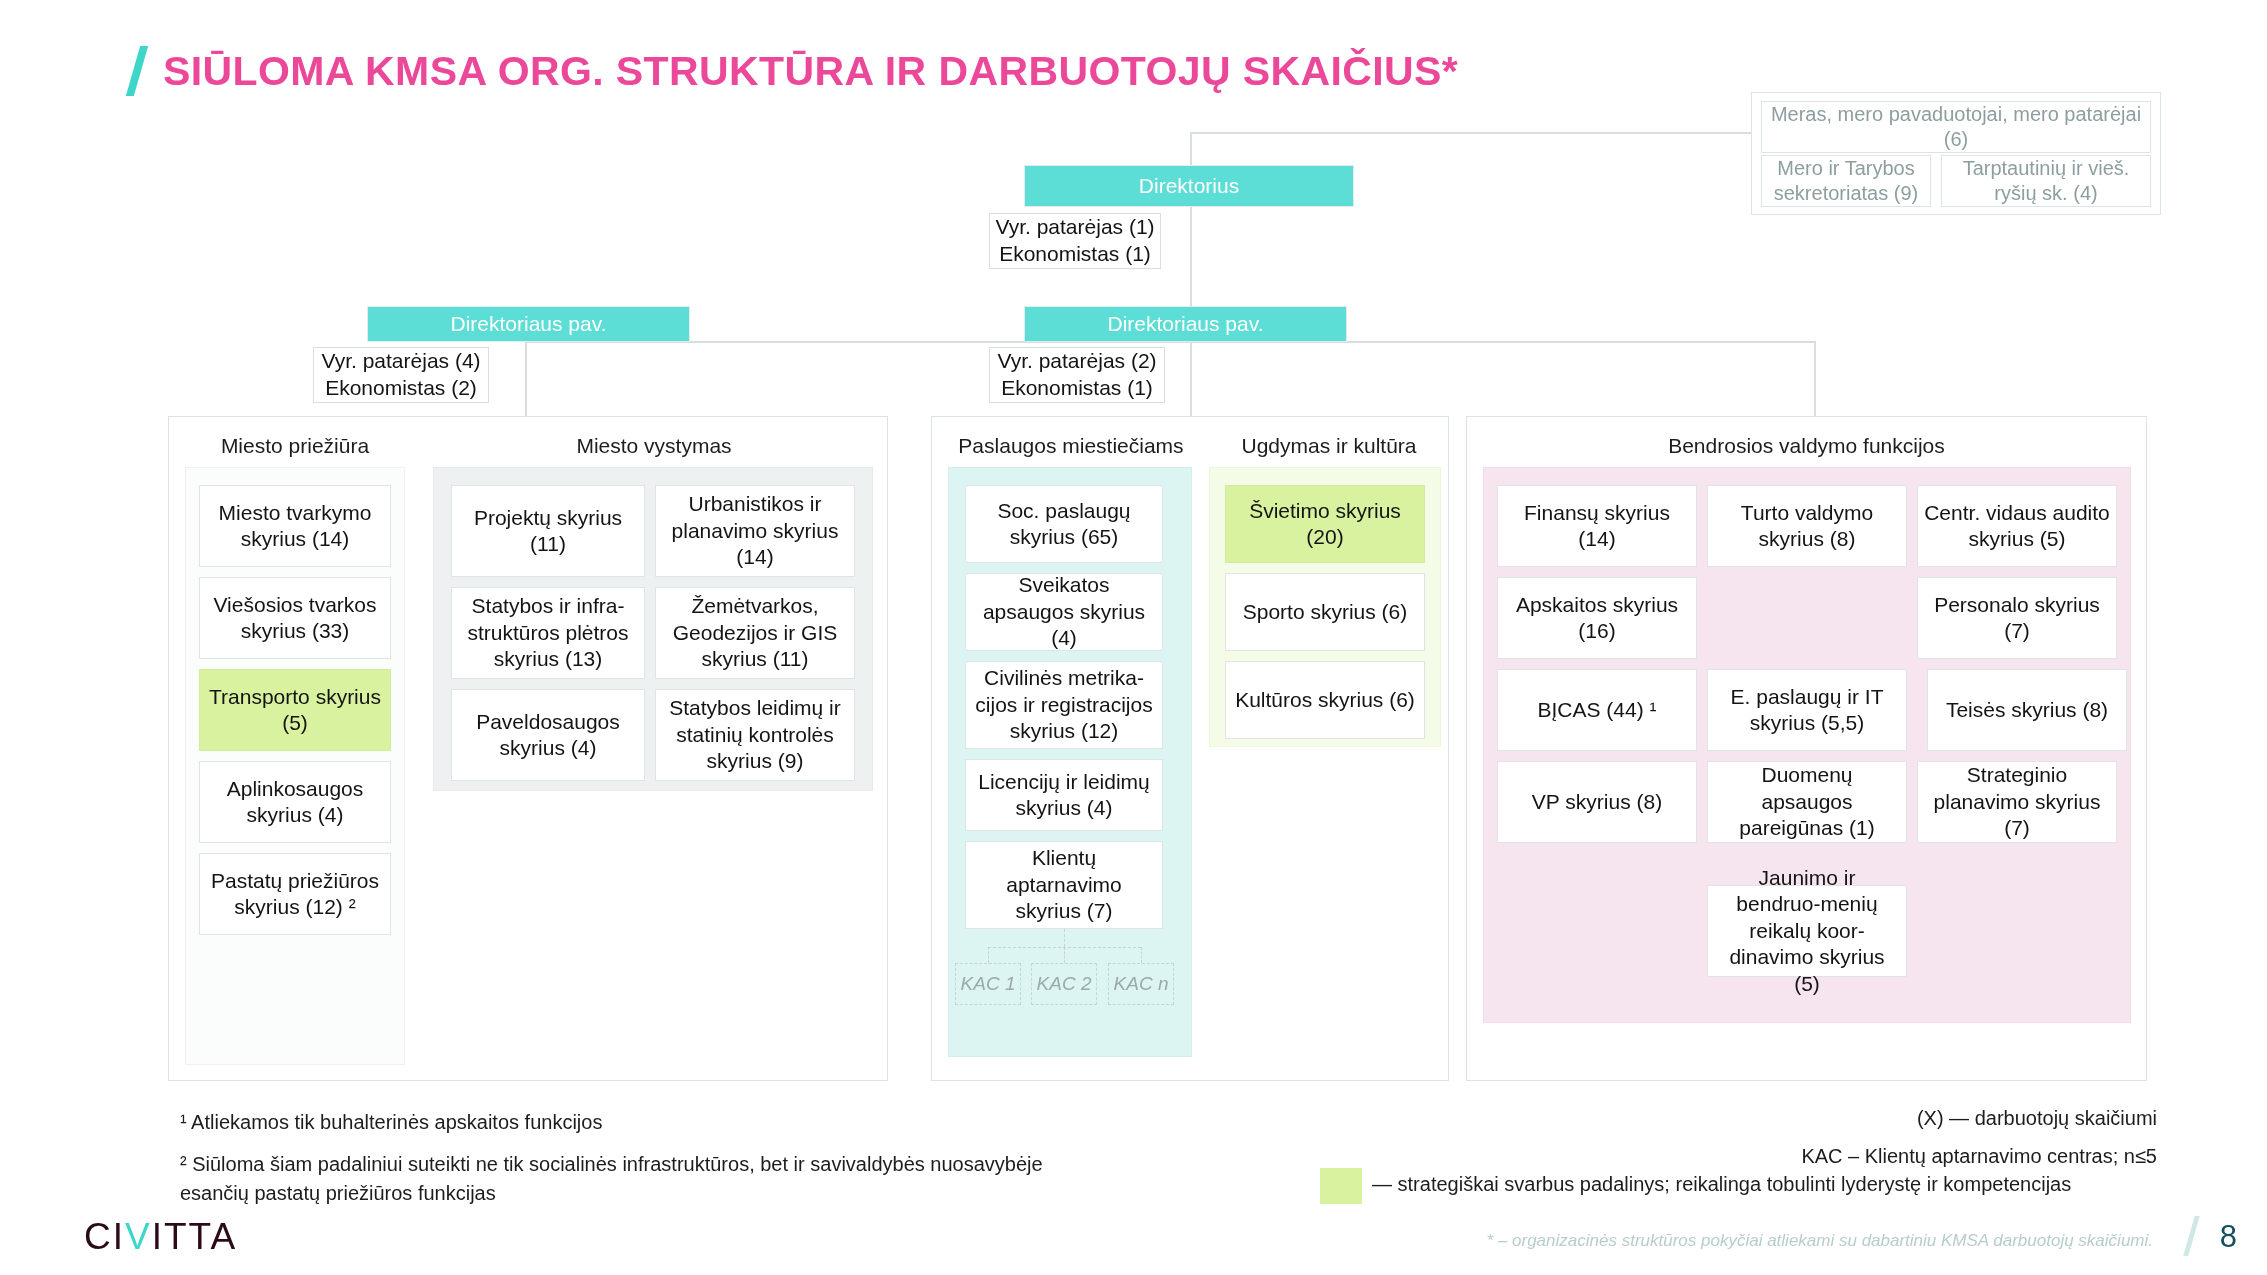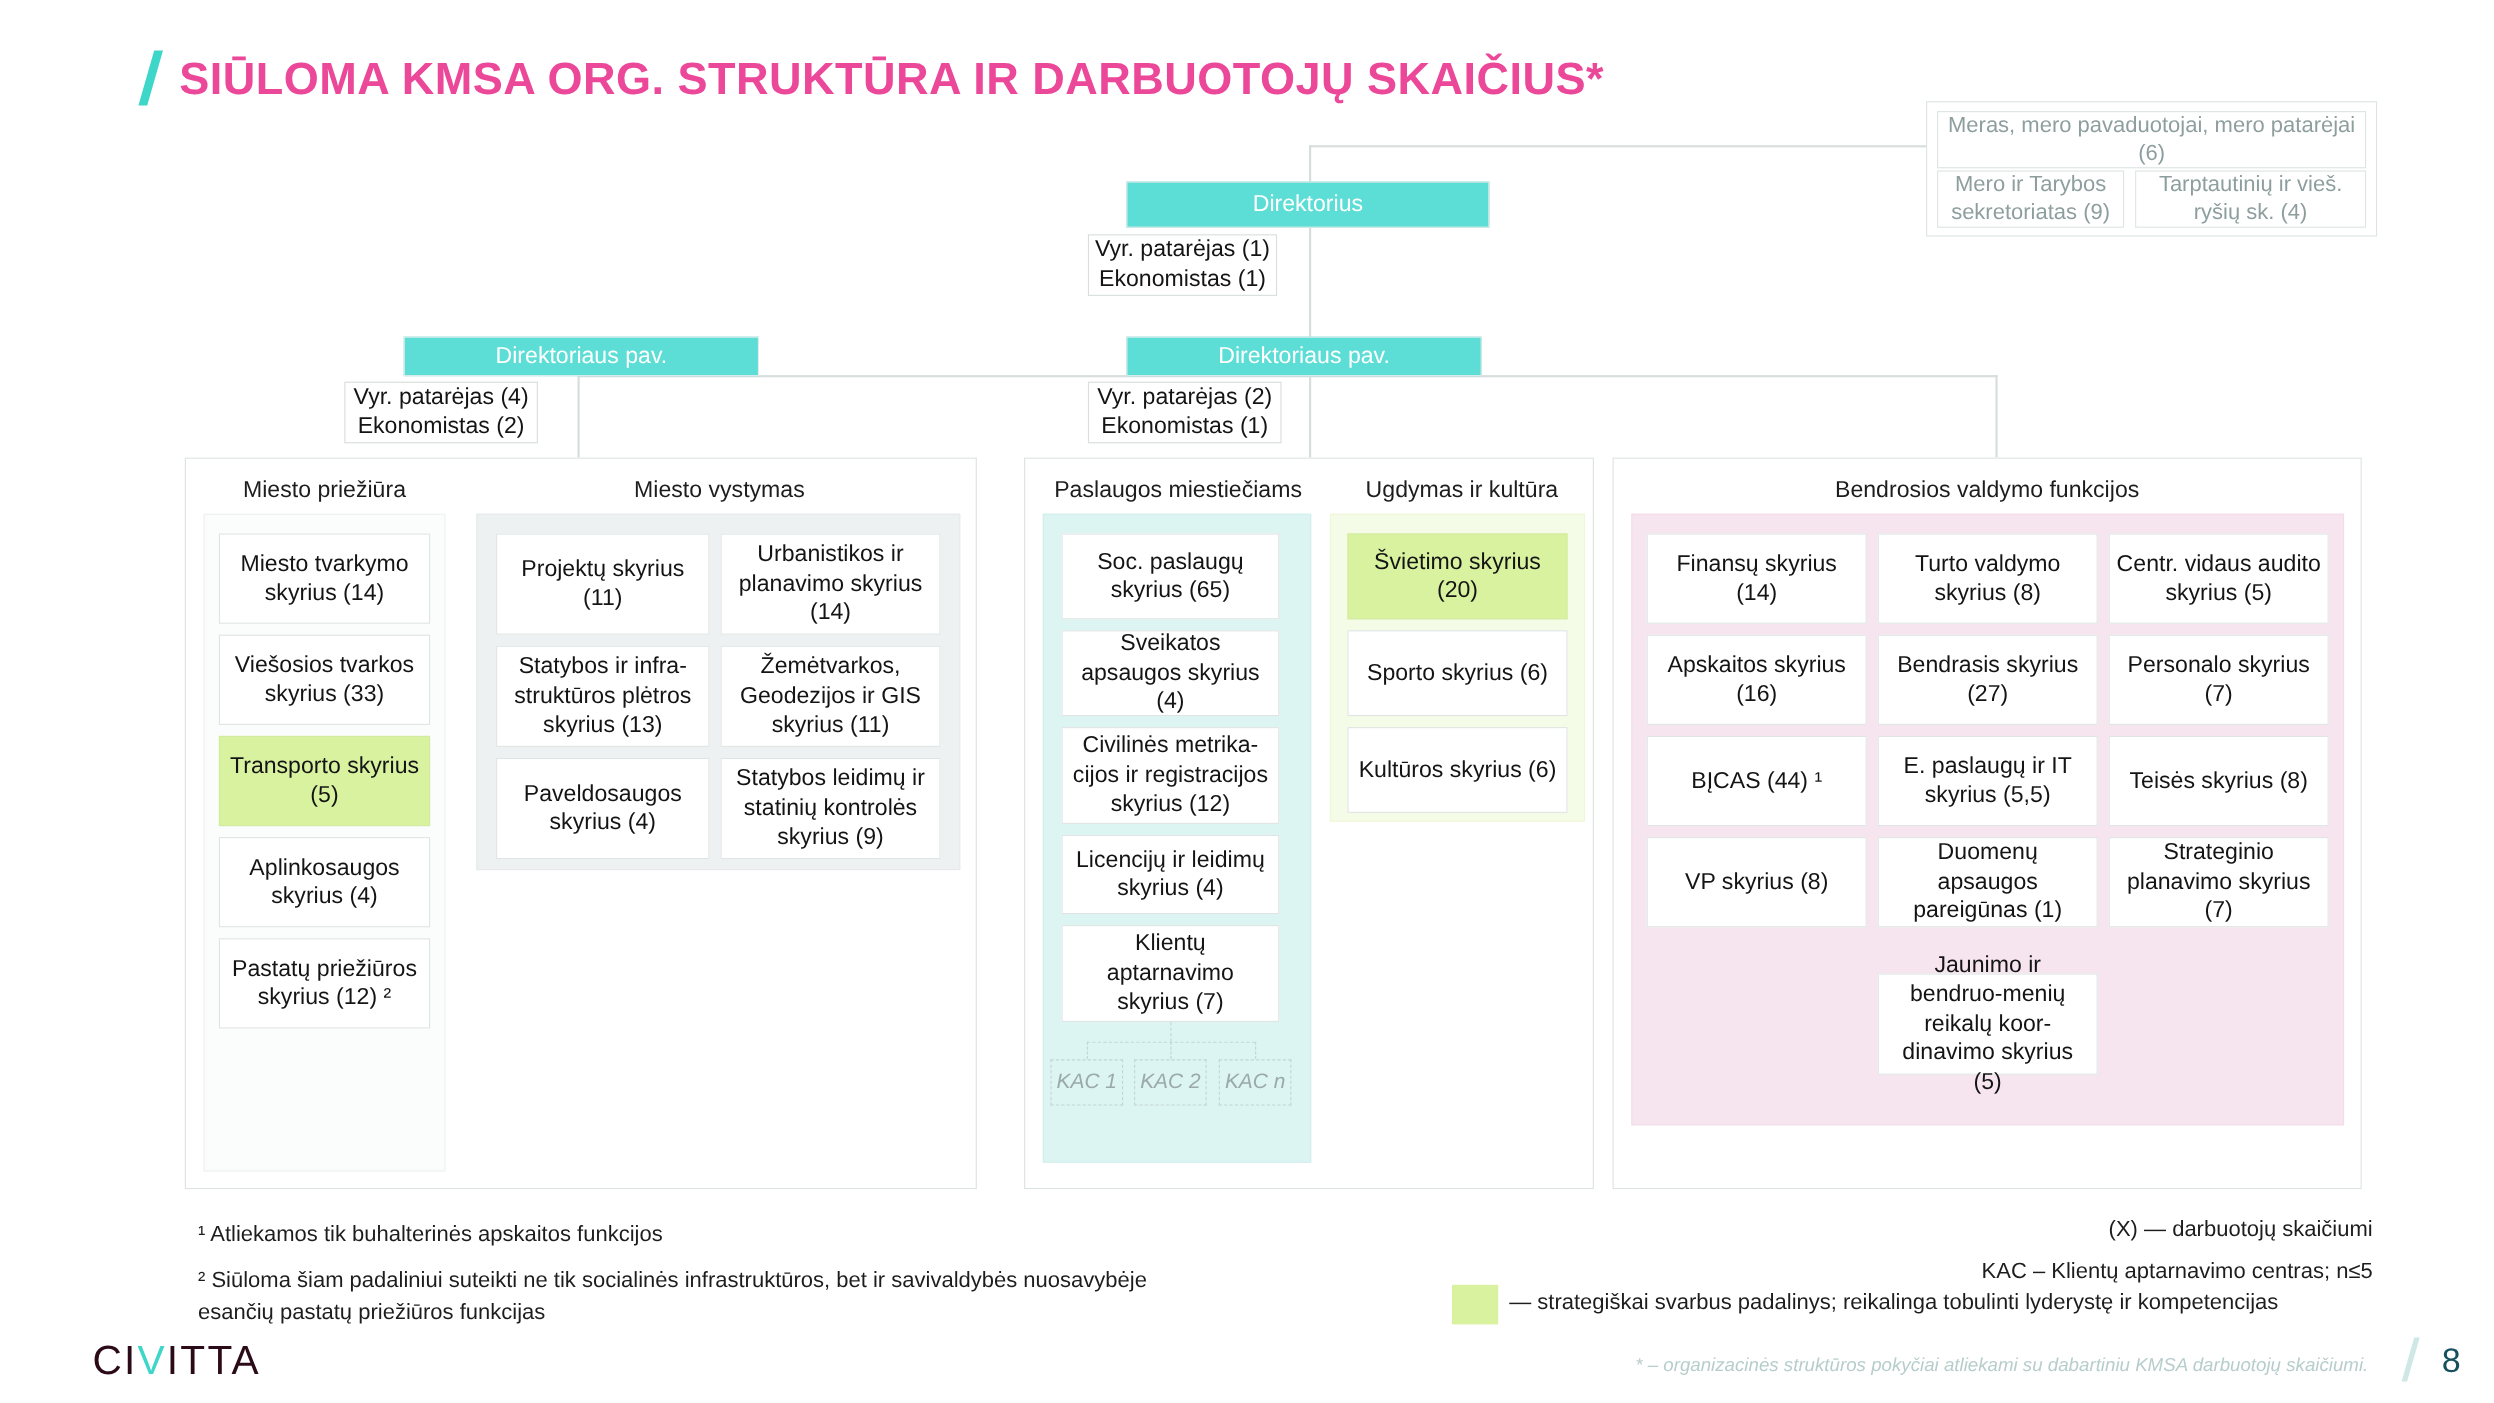--- a/index.html
+++ b/index.html
@@ -266,34 +266,31 @@
     <div class="unit" style="left:240px;top:68px;width:200px;height:82px;">
       <span>Turto valdymo skyrius (8)</span>
       </div>
     <div class="unit" style="left:450px;top:68px;width:200px;height:82px;">
       <span>Centr. vidaus audito skyrius (5)</span>
       </div>
 
     <div class="unit" style="left:30px;top:160px;width:200px;height:82px;">
       <span>Apskaitos skyrius (16)</span>
       </div>
-    <div class="unit" style="left:240px;top:160px;width:200px;height:82px;">
-      <span>Bendrasis skyrius (27)</span>
-      </div>
     <div class="unit" style="left:450px;top:160px;width:200px;height:82px;">
       <span>Personalo skyrius (7)</span>
       </div>
 
     <div class="unit" style="left:30px;top:252px;width:200px;height:82px;">
       <span>BĮCAS (44) ¹</span>
       </div>
     <div class="unit" style="left:240px;top:252px;width:200px;height:82px;">
       <span>E. paslaugų ir IT skyrius (5,5)</span>
       </div>
-    <div class="unit" style="left:450px;top:252px;width:200px;height:82px;">
+    <div class="unit" style="left:460px;top:252px;width:200px;height:82px;">
       <span>Teisės skyrius (8)</span>
       </div>
 
     <div class="unit" style="left:30px;top:344px;width:200px;height:82px;">
       <span>VP skyrius (8)</span>
       </div>
     <div class="unit" style="left:240px;top:344px;width:200px;height:82px;">
       <span>Duomenų apsaugos pareigūnas (1)</span>
       </div>
     <div class="unit" style="left:450px;top:344px;width:200px;height:82px;">

